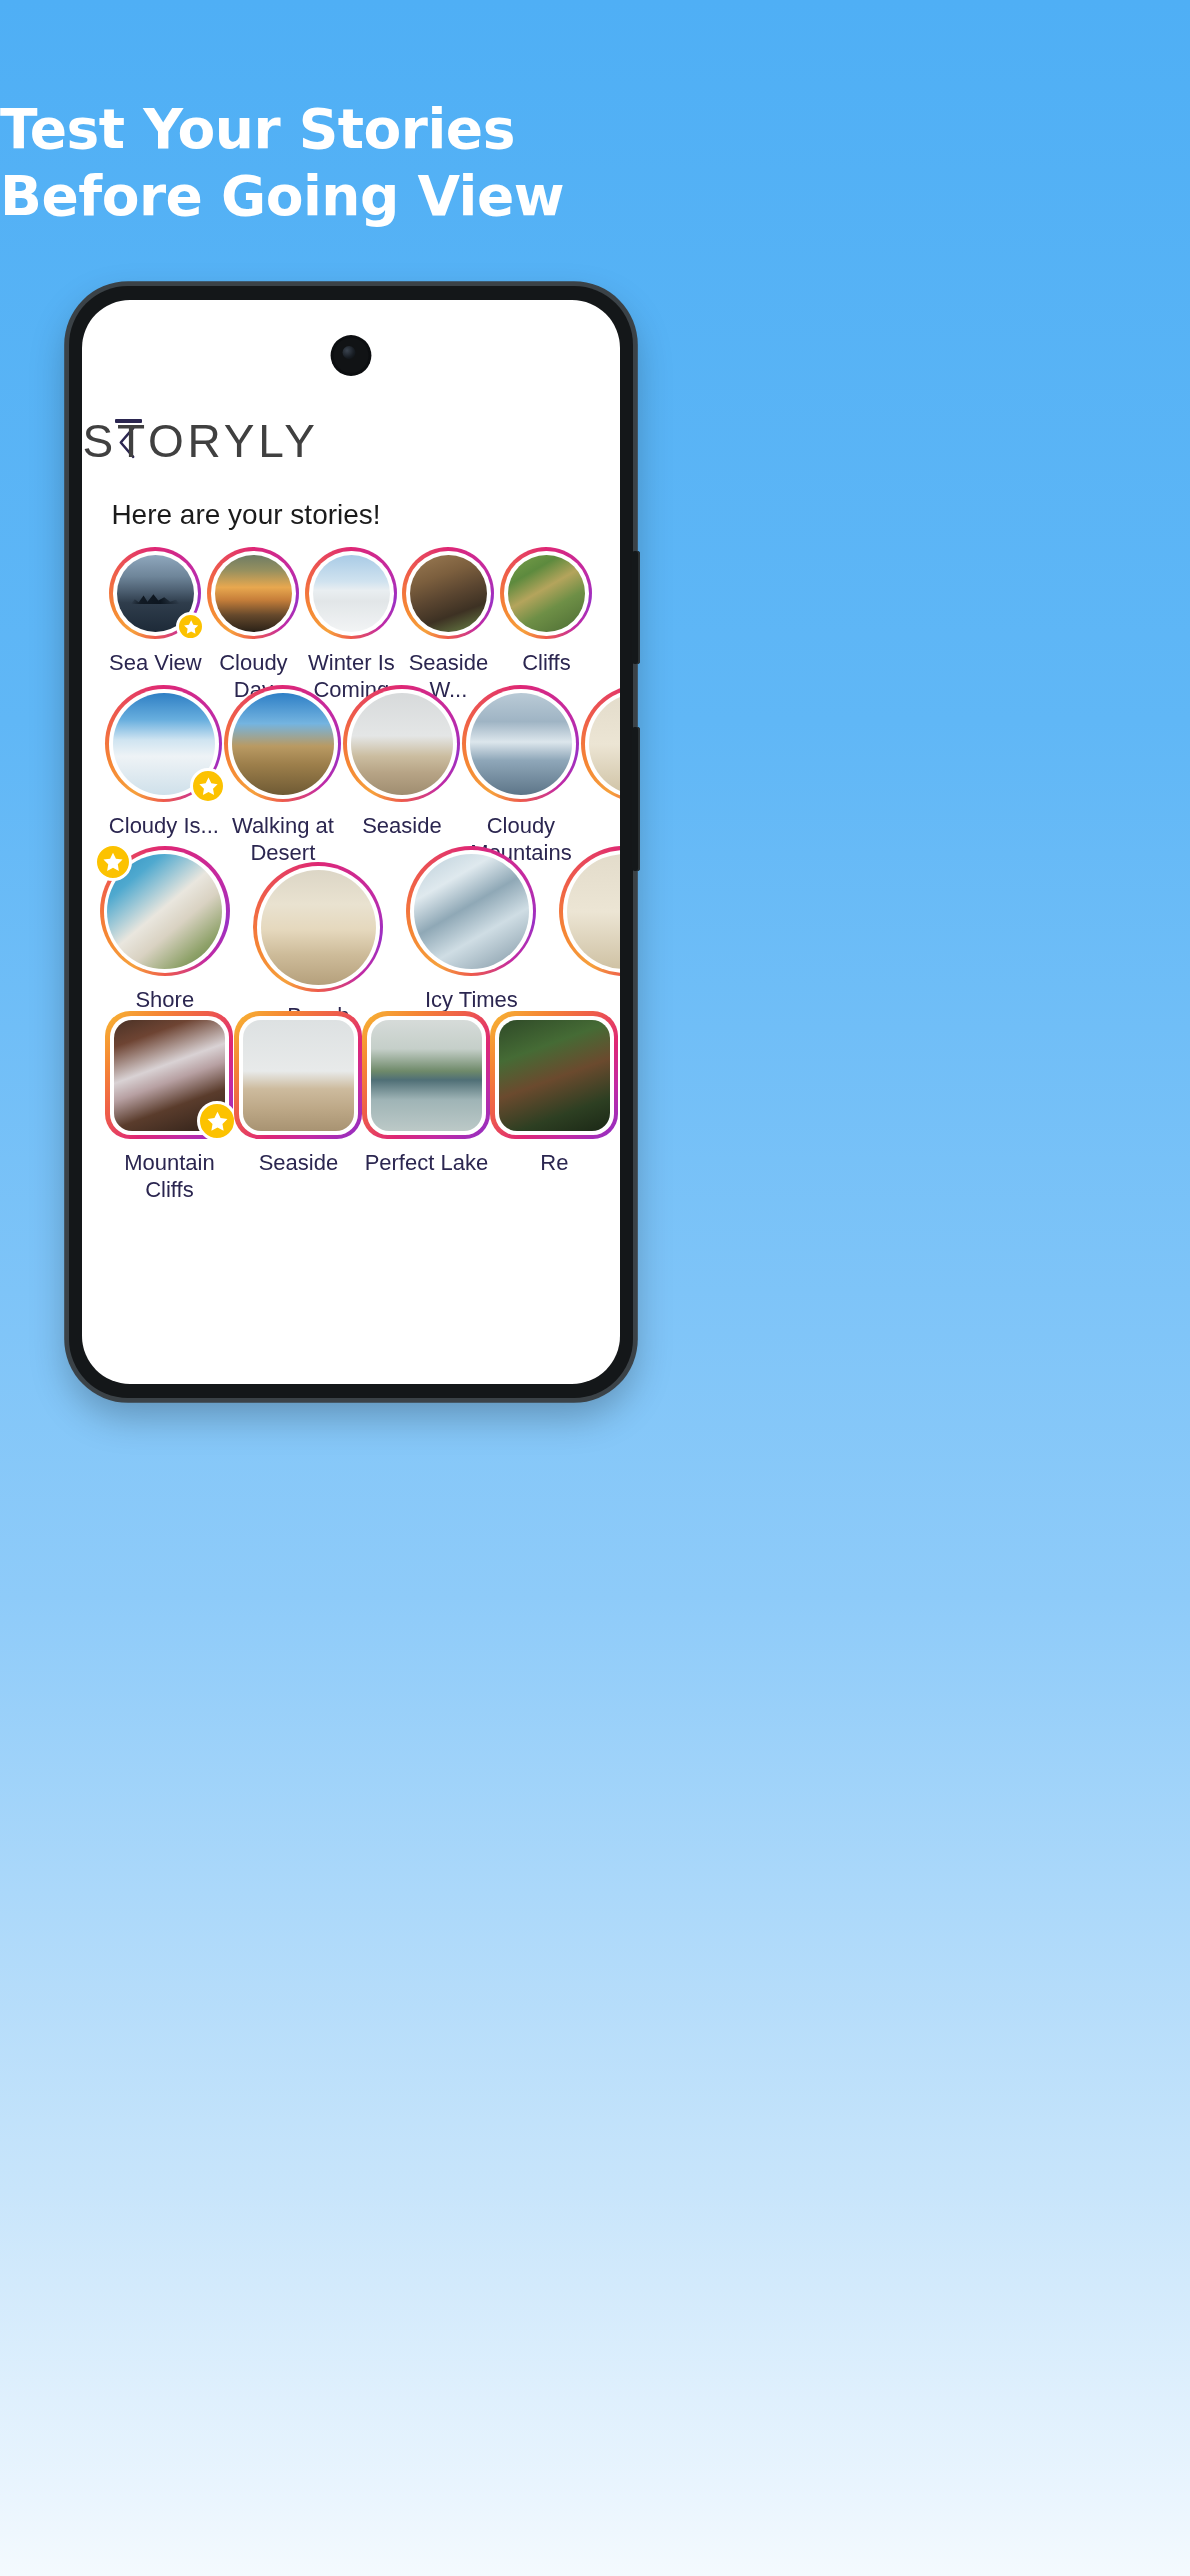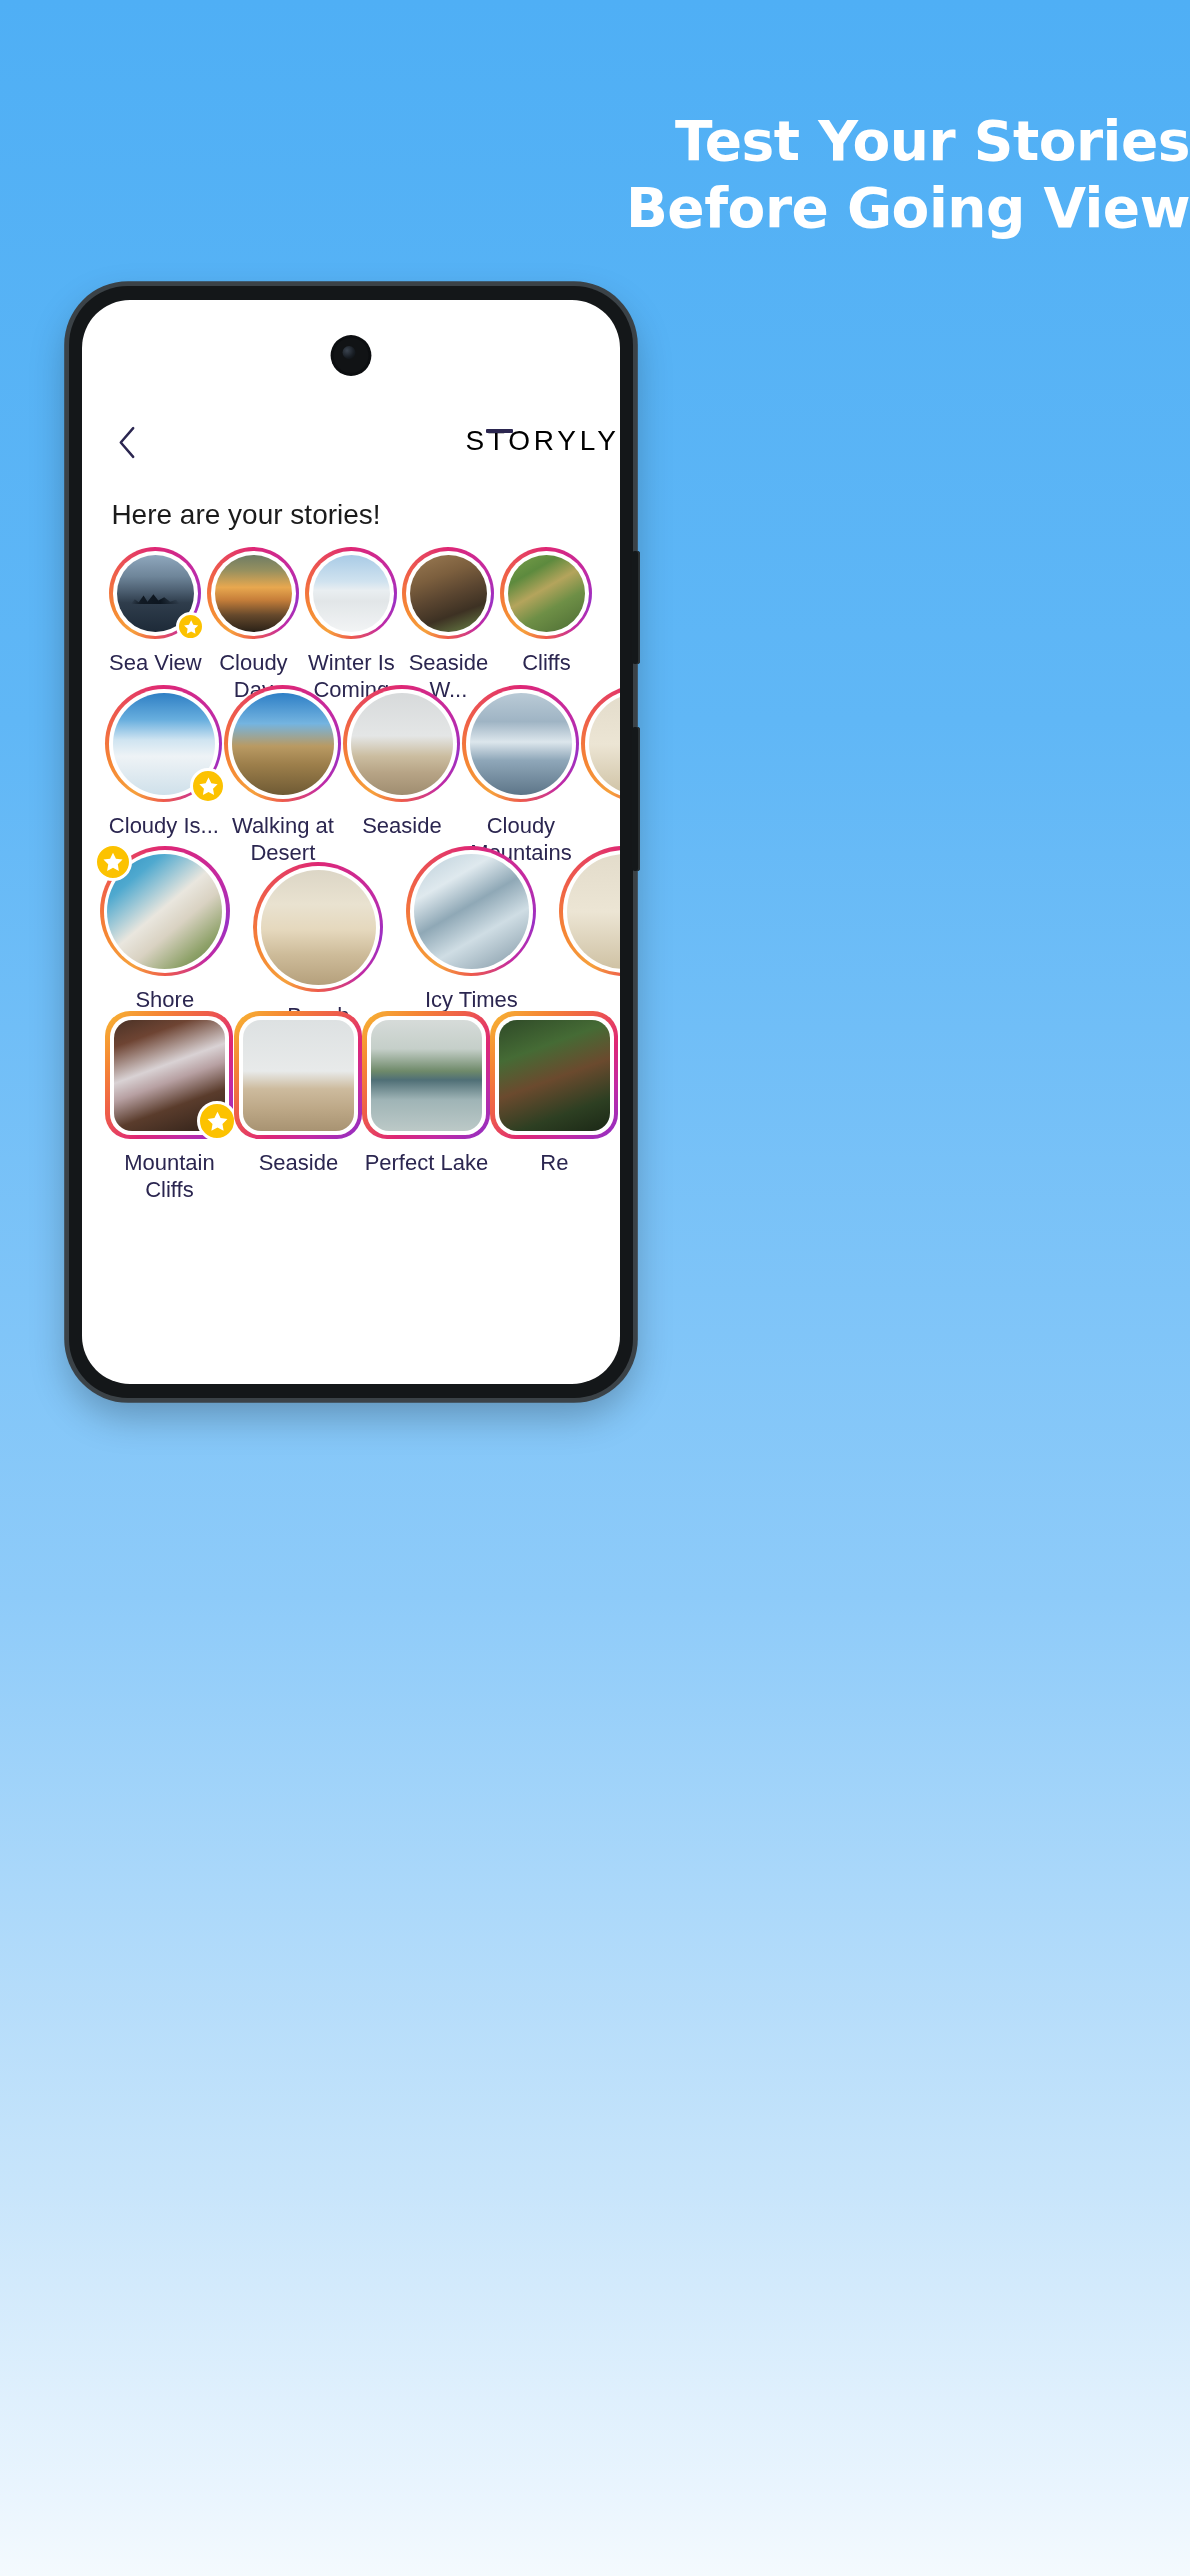--- a/index.html
+++ b/index.html
@@ -6,22 +6,22 @@
   html,body { width:1190px; height:2576px; }
   body {
     font-family: "Liberation Sans", sans-serif;
     background: linear-gradient(180deg, #4FAFF5 0%, #60B7F6 28%, #8ECBF9 62%, #C8E5FB 85%, #EAF5FE 97%, #F4FAFE 100%);
     overflow:hidden;
     position:relative;
   }
 
   
   .headline {
-    position:absolute; left:0; right:0; top:108px;
-    text-align:right;
+    position:absolute; left:0; right:0; top:96px;
+    text-align:left;
     color:#ffffff;
     font-family: "DejaVu Sans", sans-serif;
     font-weight:bold;
     font-size:55px;
     line-height:67px;
     letter-spacing:-0.5px;
   }
   .headline .l2 { display:block; }
 
   
@@ -74,26 +74,26 @@
   }
   .back-btn {
     position:absolute; left:23px; top:7.7px;
     width:42px; height:42px;
     display:flex; align-items:center; justify-content:center;
     cursor:pointer;
   }
   .back-btn svg { display:block; }
   .logo {
     position:absolute; left:0; right:0; top:5.8px;
-    text-align:right;
+    text-align:left;
     font-family:"Liberation Sans", sans-serif;
-    font-size:28px;
+    font-size:46px;
     font-weight:400;
     letter-spacing:3.8px;
-    color:#000000;
+    color:#404040;
     line-height:44px;
   }
   .logo .tbar {
     position:relative;
   }
   .logo .tbar:before{
     content:"";
     position:absolute;
     left:-1.9px; top:3.8px; width:27px; height:3.8px;
     background:#2b2650;

